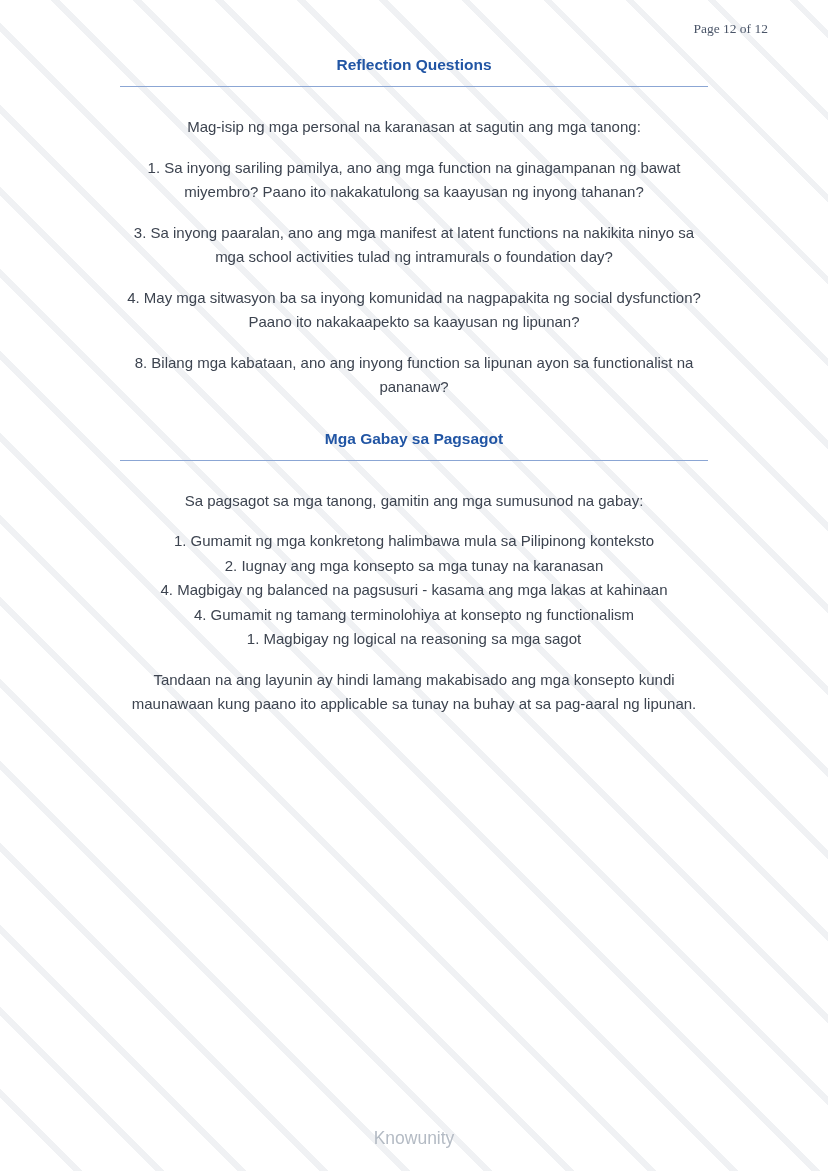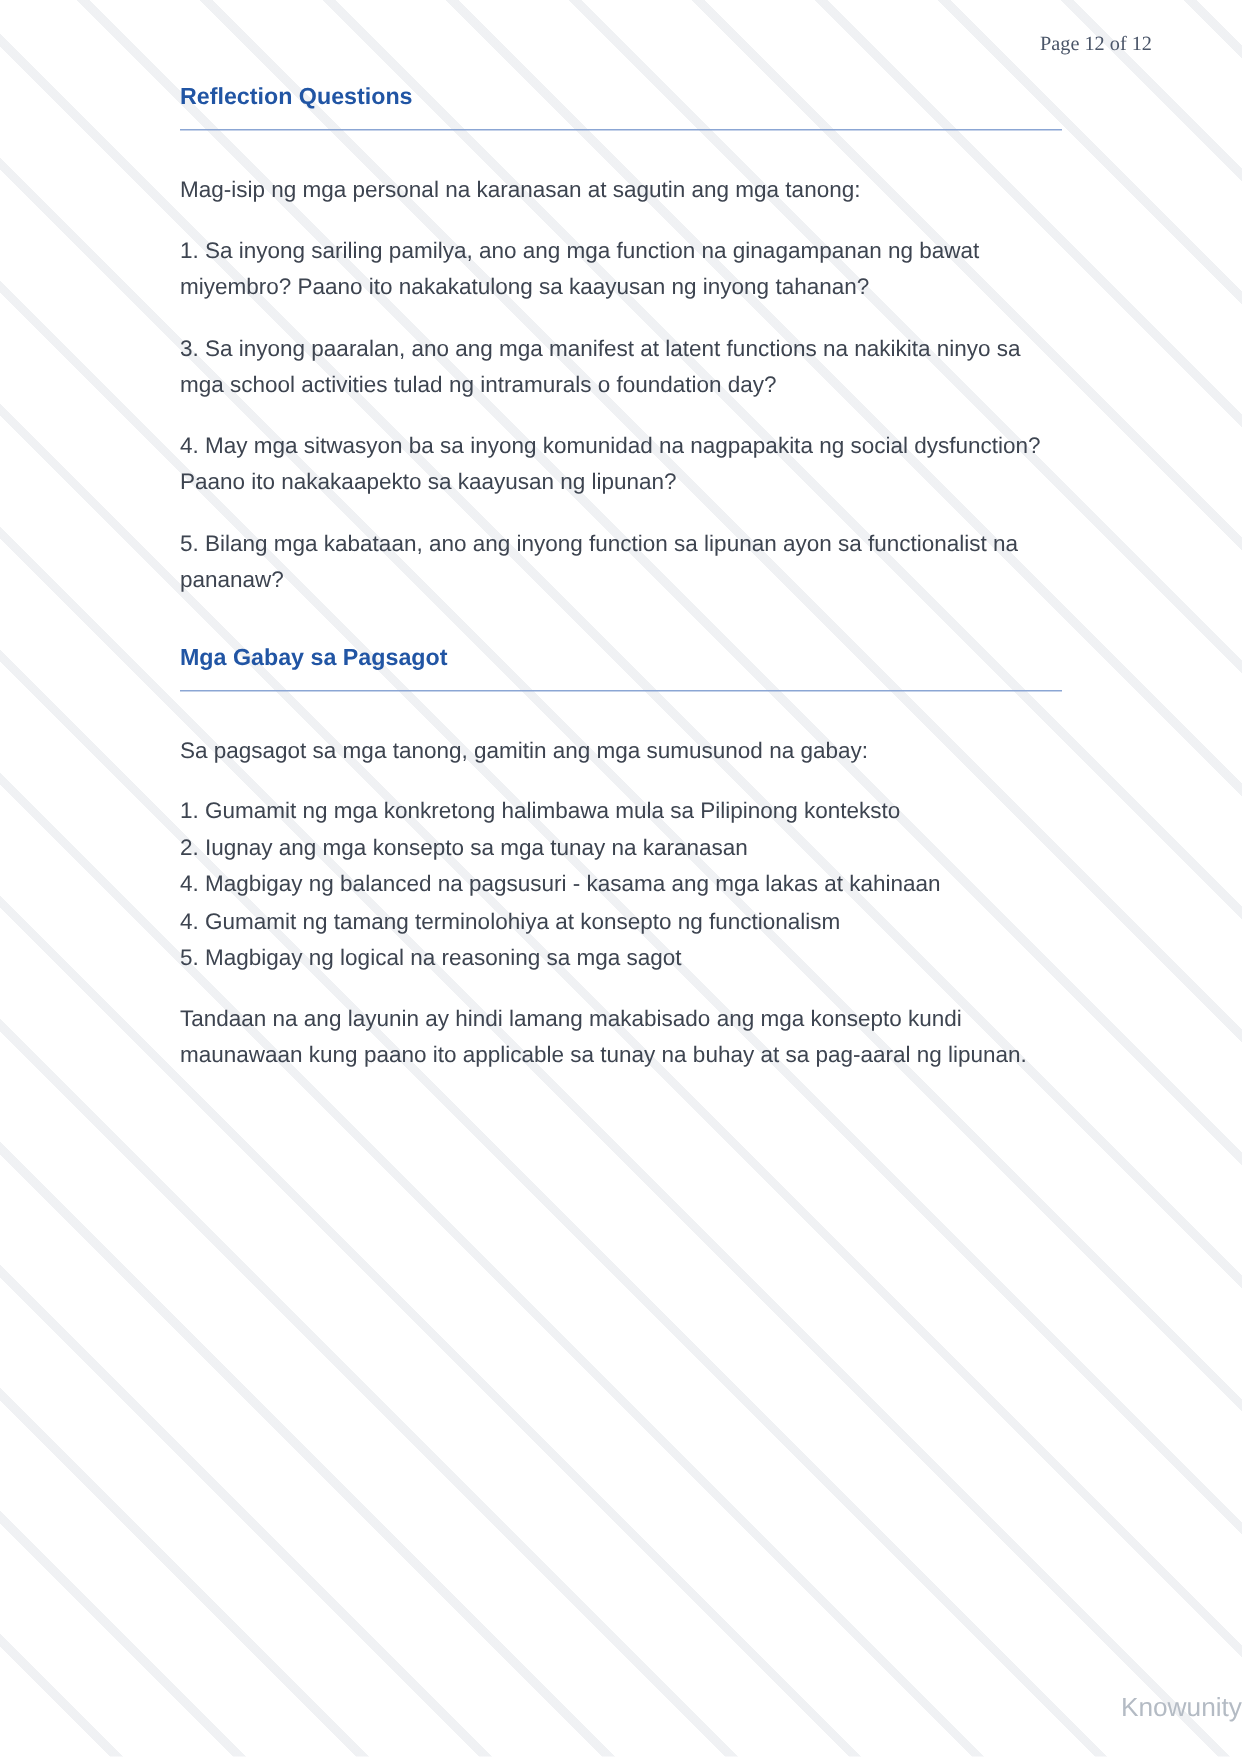--- a/index.html
+++ b/index.html
@@ -41,20 +41,21 @@
     font-size:13.5px;
     color:var(--page-indicator-text);
     z-index:2;
   }
   .content{
     position:absolute;
     left:120px;
     top:56px;
     width:588px;
     z-index:1;
+    text-align:center;
   }
   .section-heading{
     font-size:15.5px;
     font-weight:bold;
     color:var(--heading-blue);
     margin:0;
     line-height:18px;
   }
   .heading-rule{
     border:none;
@@ -79,21 +80,21 @@
     line-height:24.5px;
   }
   .section-gap{
     margin-top:30px;
   }
   .brand-footer{
     position:absolute;
     left:0;
     right:0;
     bottom:22px;
-    text-align:right;
+    text-align:center;
     font-size:17.5px;
     color:var(--brand-gray);
     z-index:2;
   }
 </style>
 </head>
 <body>
 
 <div class="stripe-layer"></div>
 
@@ -102,32 +103,32 @@
 <div class="content">
 
   <h2 class="section-heading">Reflection Questions</h2>
   <hr class="heading-rule">
 
   <p class="para intro">Mag-isip ng mga personal na karanasan at sagutin ang mga tanong:</p>
 
   <p class="para">1. Sa inyong sariling pamilya, ano ang mga function na ginagampanan ng bawat miyembro? Paano ito nakakatulong sa kaayusan ng inyong tahanan?</p>
   <p class="para">3. Sa inyong paaralan, ano ang mga manifest at latent functions na nakikita ninyo sa mga school activities tulad ng intramurals o foundation day?</p>
   <p class="para">4. May mga sitwasyon ba sa inyong komunidad na nagpapakita ng social dysfunction? Paano ito nakakaapekto sa kaayusan ng lipunan?</p>
-  <p class="para">5. Bilang mga kabataan, ano ang inyong function sa lipunan ayon sa functionalist na pananaw?</p>
+  <p class="para">8. Bilang mga kabataan, ano ang inyong function sa lipunan ayon sa functionalist na pananaw?</p>
 
   <h2 class="section-heading section-gap">Mga Gabay sa Pagsagot</h2>
   <hr class="heading-rule">
 
   <p class="para intro">Sa pagsagot sa mga tanong, gamitin ang mga sumusunod na gabay:</p>
 
   <div class="tight-list">
     <div class="list-line">1. Gumamit ng mga konkretong halimbawa mula sa Pilipinong konteksto</div>
     <div class="list-line">2. Iugnay ang mga konsepto sa mga tunay na karanasan</div>
     <div class="list-line">4. Magbigay ng balanced na pagsusuri - kasama ang mga lakas at kahinaan</div>
     <div class="list-line">4. Gumamit ng tamang terminolohiya at konsepto ng functionalism</div>
-    <div class="list-line">5. Magbigay ng logical na reasoning sa mga sagot</div>
+    <div class="list-line">1. Magbigay ng logical na reasoning sa mga sagot</div>
   </div>
 
   <p class="para">Tandaan na ang layunin ay hindi lamang makabisado ang mga konsepto kundi maunawaan kung paano ito applicable sa tunay na buhay at sa pag-aaral ng lipunan.</p>
 
 </div>
 
 <div class="brand-footer">Knowunity</div>
 
 </body></html>

